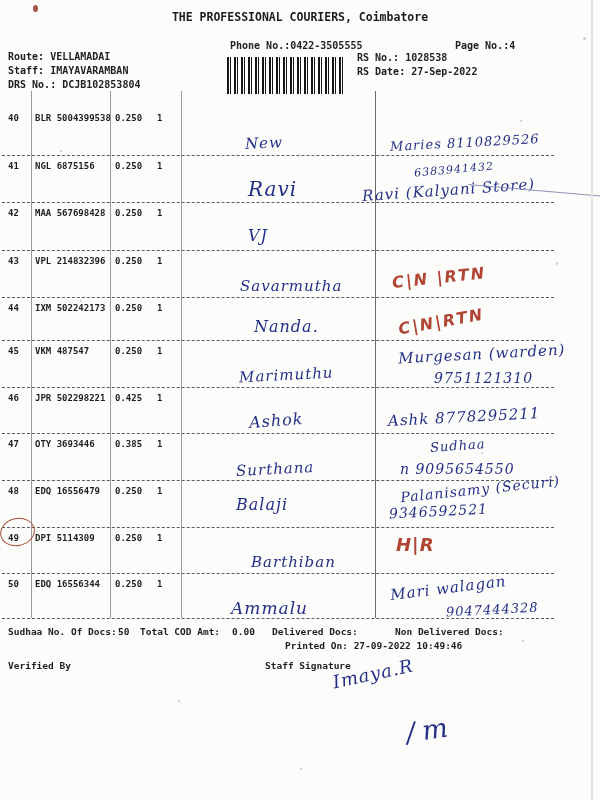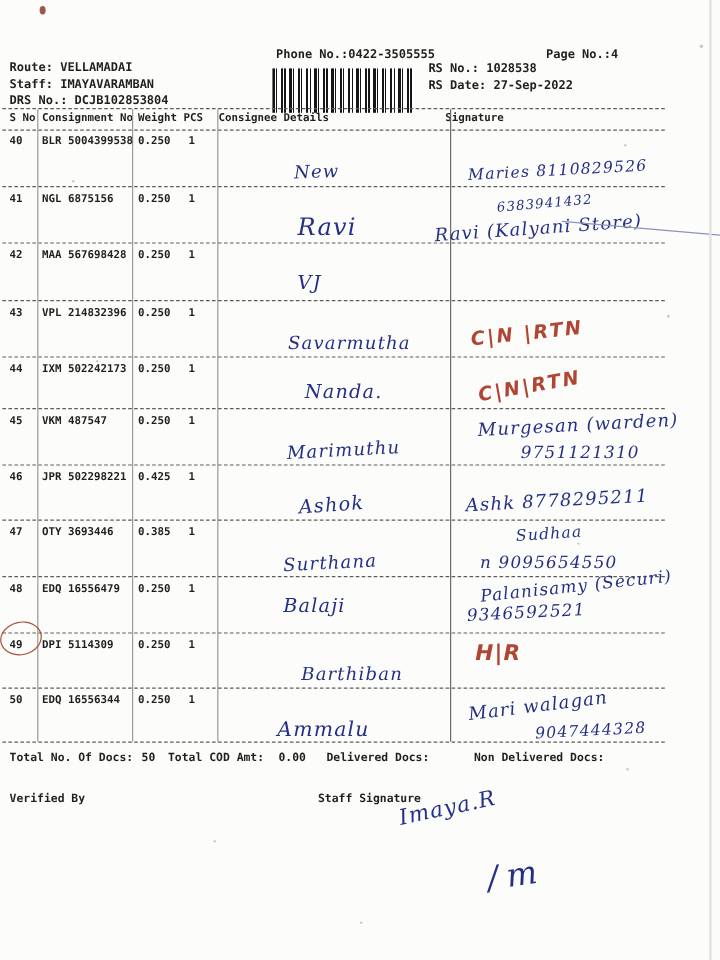--- a/index.html
+++ b/index.html
@@ -63,37 +63,30 @@
   .scribble{position:absolute;left:406px;top:714px;font-size:27px;letter-spacing:7px;transform:rotate(-8deg);}
   .paper-edge{position:absolute;left:591px;top:0;width:2px;height:800px;background:#e4e2de;}
   .speck{position:absolute;border-radius:50%;background:#c9c9c5;}
   .speck.red{background:#8d3a2a;opacity:.85;}
 </style>
 </head>
 <body>
 
 <div class="page">
 
+  <div class="title" style="top:10px;">THE PROFESSIONAL COURIERS, Coimbatore</div>
   <span class="pt info" style="left:230px;top:40px;">Phone No.:0422-3505555</span>
   <span class="pt info" style="left:455px;top:40px;">Page No.:4</span>
   <span class="pt info" style="left:8px;top:51px;">Route: VELLAMADAI</span>
   <span class="pt info" style="left:8px;top:65px;">Staff: IMAYAVARAMBAN</span>
   <span class="pt info" style="left:8px;top:79px;">DRS No.: DCJB102853804</span>
   <div class="barcode"></div>
   <span class="pt info" style="left:357px;top:52px;">RS No.: 1028538</span>
   <span class="pt info" style="left:357px;top:66px;text-align:right;">RS Date: 27-Sep-2022</span>
 
-  <div class="thead">
-    <span class="pt" style="left:6px;">S No</span>
-    <span class="pt" style="left:33px;">Consignment No</span>
-    <span class="pt" style="left:113px;">Weight</span>
-    <span class="pt" style="left:151px;">PCS</span>
-    <span class="pt" style="left:180px;">Consignee Details</span>
-    <span class="pt" style="left:369px;">Signature</span>
-  </div>
 
   <div class="vline" style="left:31px;"></div>
   <div class="vline" style="left:110px;"></div>
   <div class="vline" style="left:181px;"></div>
   <div class="vline dark" style="left:375px;"></div>
 
   <div class="row r0">
     <span class="pt c-sno">40</span>
     <span class="pt c-cons">BLR 5004399538</span>
     <span class="pt c-wt">0.250</span>
@@ -182,26 +175,27 @@
     <span class="pt c-cons">EDQ 16556344</span>
     <span class="pt c-wt">0.250</span>
     <span class="pt c-pcs">1</span>
     <span class="hw hw-c">Ammalu</span>
     <span class="hw hw-s1">Mari walagan</span>
     <span class="hw hw-s2">9047444328</span>
   </div>
 
   <div class="penstroke"></div>
 
-  <span class="pt" style="left:8px;top:626px;font-size:9.5px;">Total No. Of Docs:</span>
+  <span class="pt" style="left:8px;top:626px;font-size:9.5px;">Sudhaa No. Of Docs:</span>
   <span class="pt" style="left:118px;top:626px;font-size:9.5px;">50</span>
   <span class="pt" style="left:140px;top:626px;font-size:9.5px;">Total COD Amt:</span>
   <span class="pt" style="left:232px;top:626px;font-size:9.5px;">0.00</span>
   <span class="pt" style="left:272px;top:626px;font-size:9.5px;">Delivered Docs:</span>
   <span class="pt" style="left:395px;top:626px;font-size:9.5px;">Non Delivered Docs:</span>
+  <span class="pt" style="left:285px;top:640px;font-size:9.5px;">Printed On: 27-09-2022 10:49:46</span>
   <span class="pt" style="left:8px;top:660px;font-size:9.5px;">Verified By</span>
   <span class="pt" style="left:265px;top:660px;font-size:9.5px;">Staff Signature</span>
   <span class="hw staff-sig">Imaya.R</span>
   <span class="hw scribble">/m</span>
 
   <div>
     <div class="speck red" style="left:33px;top:5px;width:5px;height:7px;"></div>
     <div class="speck" style="left:520px;top:120px;width:2px;height:2px;"></div>
     <div class="speck" style="left:556px;top:262px;width:2px;height:3px;"></div>
     <div class="speck" style="left:80px;top:300px;width:2px;height:2px;"></div>

